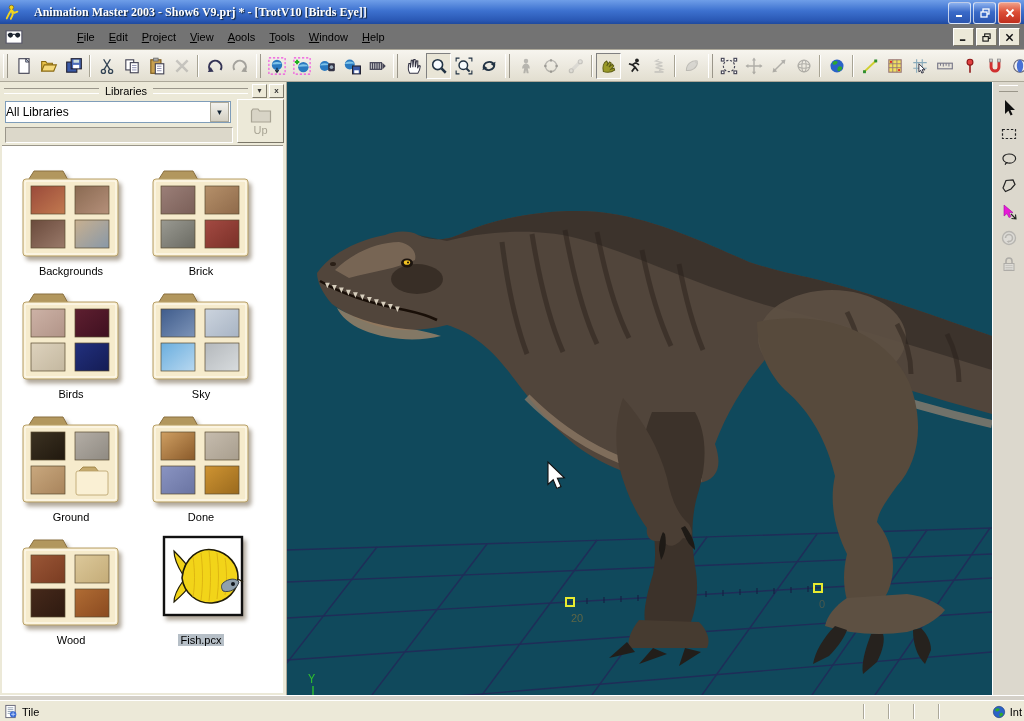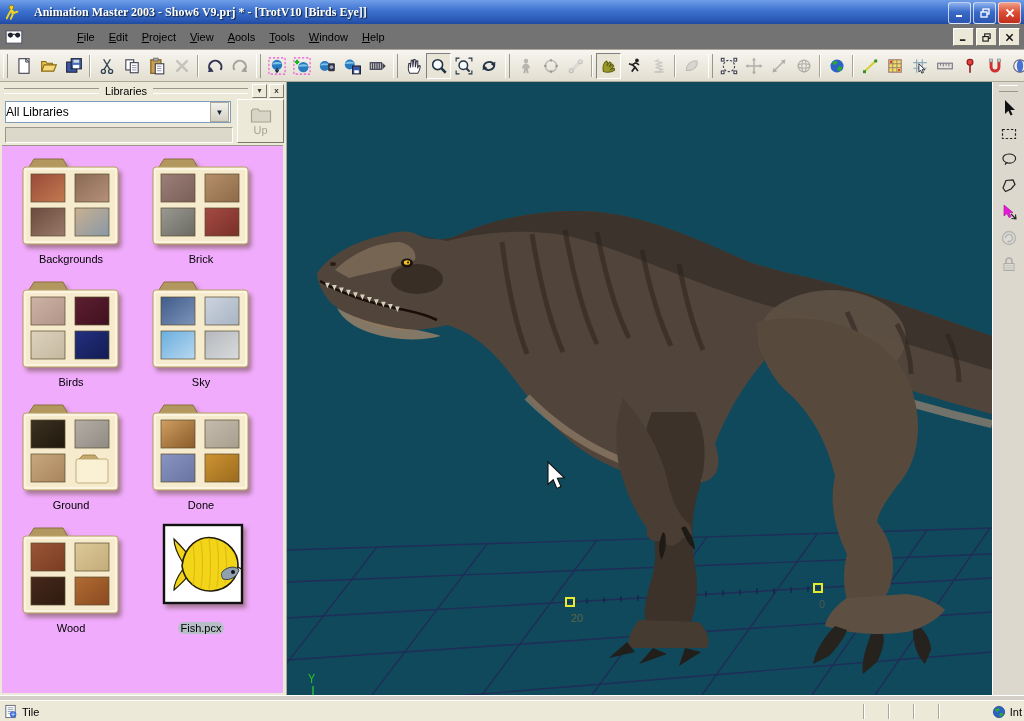--- a/index.html
+++ b/index.html
@@ -49,28 +49,28 @@
   .lib-combo{position:absolute;left:5px;top:19px;width:226px;height:22px;background:#fff;
     border:1px solid #7f9db9;display:flex;align-items:center;box-sizing:border-box;}
   .lib-combo .val{flex:1;font-size:12px;}
   .combo-arrow{width:17px;height:18px;margin-right:1px;background:linear-gradient(#f2f1ec,#d4d0c3);
     border:1px solid #aca899;display:flex;align-items:center;justify-content:center;font-size:8px;color:#123;}
   .lib-path{position:absolute;left:5px;top:45px;width:226px;height:14px;background:#dcd8ca;
     border:1px solid;border-color:#9a968a #fff #fff #9a968a;}
   .up-btn{position:absolute;left:237px;top:17px;width:45px;height:42px;background:#ece9d8;
     border:1px solid;border-color:#fff #7a7668 #7a7668 #fff;display:flex;flex-direction:column;
     align-items:center;justify-content:center;color:#a8a494;}
-  .lib-list{position:absolute;left:2px;top:63px;width:281px;height:548px;background:#f0abfc;
+  .lib-list{position:absolute;left:2px;top:63px;width:281px;height:548px;background:#ffffff;
     border-top:1px solid #9a968a;display:flex;flex-wrap:wrap;align-content:flex-start;
-    padding:8px 0 0 6px;box-sizing:border-box;overflow:hidden;}
+    padding:20px 0 0 6px;box-sizing:border-box;overflow:hidden;}
   .lib-item{width:116px;margin:0 9px 12px 5px;text-align:center;}
   .lib-item .icn{height:96px;display:flex;align-items:flex-start;justify-content:center;}
   .lib-item .icn svg{filter:drop-shadow(3px 4px 2px rgba(80,60,30,.45));}
   .lib-label{display:inline-block;margin-top:3px;padding:0 3px;font-size:11px;color:#000;}
-  .lib-item.selected .lib-label{background:#b6bfc7;border-radius:6px;}
+  .lib-item.selected .lib-label{background:#b6bfc7;}
   
   .viewport{position:absolute;left:287px;top:0;width:705px;height:613px;background:var(--vpbg,#10495c);}
   .viewport svg{display:block;}
   
   .palette{position:absolute;left:992px;top:0;width:32px;height:613px;background:#dcd8cd;
     border-left:1px solid #fff;box-sizing:border-box;}
   .pal-grip{margin:3px 6px 4px 6px;height:5px;border-top:1px solid #fff;border-bottom:1px solid #9a968a;}
   .pal-btn{width:24px;height:24px;margin:2px auto;display:flex;align-items:center;justify-content:center;}
   .pal-btn svg{width:20px;height:20px;}
   .pal-btn.disabled svg{filter:grayscale(1) opacity(.55);}

